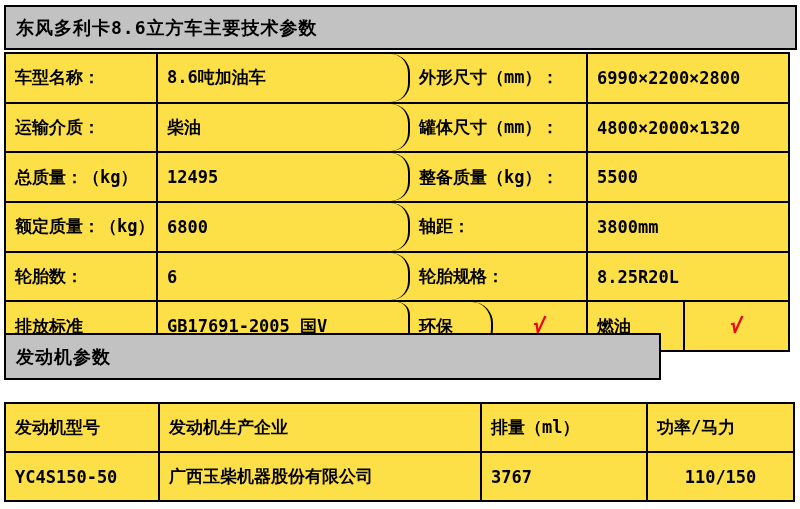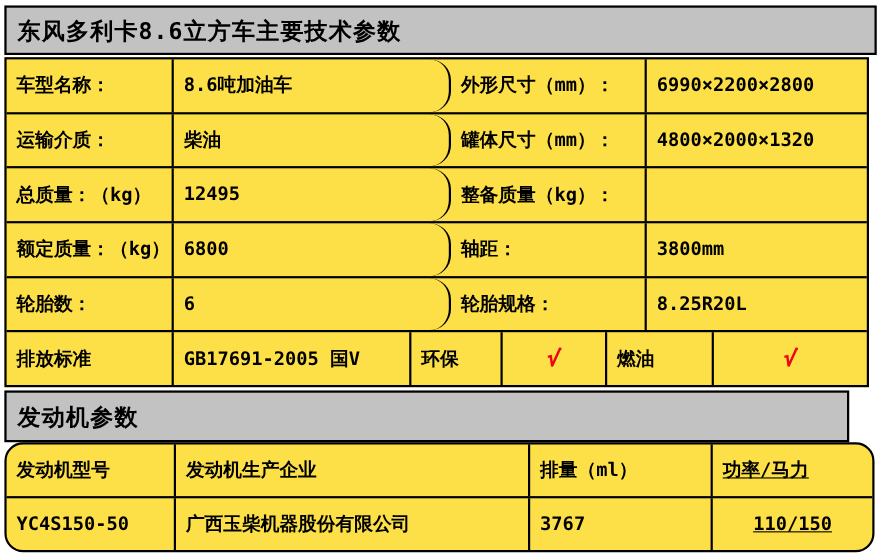--- a/index.html
+++ b/index.html
@@ -6,48 +6,48 @@
   html,body { width:800px; height:509px; background:#ffffff; overflow:hidden; }
   body {
     position:relative;
     font-family:"DejaVu Sans Mono","DejaVu Sans","Liberation Sans",sans-serif;
     font-weight:bold; color:#000;
   }
   .bar {
     position:absolute; left:4px; height:45px;
     background:#c2c2c2; border:2px solid #000;
     display:flex; align-items:center; padding-left:10px;
-    font-size:21px; letter-spacing:1px;
+    font-size:18px; letter-spacing:1px;
   }
   .title-bar { top:5px; width:793px; }
-  .engine-bar { top:355px; width:768px; height:47px; }
+  .engine-bar { top:333px; width:657px; height:47px; }
 
   .tbl {
     position:absolute; left:4px; border:2px solid #000;
     display:flex; flex-direction:column; background:#fde047;
   }
   .main-tbl { top:52px;  width:786px; height:300px; }
-  .engine-tbl { top:402px; width:791px; height:100px;border-radius:17px; }
+  .engine-tbl { top:402px; width:791px; height:100px; }
 
   .row { display:flex; flex:1; border-bottom:2px solid #000; min-height:0; }
   .row.lastrow { border-bottom:none;text-align:center; }
   .cell {
     border-right:2px solid #000;
     display:flex; align-items:center;
     padding-left:9px; font-size:17px; overflow:hidden; white-space:nowrap;
   }
   .cell.last { border-right:none; }
 
   
   .c1 { width:152px; } .c2 { width:252px;border-radius:19px; } .c3 { width:178px; } .c4 { flex:1; }
   
-  .e1 { width:152px; } .e2 { width:216px; } .e3 { width:83px; }
+  .e1 { width:152px; } .e2 { width:252px;border-radius:13px; } .e3 { width:83px;border-radius:21px; }
   .e4 { width:95px; }  .e5 { width:97px; }  .e6 { flex:1; }
   
-  .g1 { width:154px; } .g2 { width:322px; } .g3 { width:166px; } .g4 { flex:1;text-decoration:underline; }
+  .g1 { width:154px; } .g2 { width:322px; } .g3 { width:166px; } .g4 { flex:1; }
 
   .check-cell { justify-content:center; padding-left:0; }
   .check {
     color:#f00410; font-size:21px; font-style:italic;
     display:inline-block; transform:rotate(8deg);
   }
   .center { justify-content:center; padding-left:0; }
 </style>
 </head>
 <body>
@@ -69,20 +69,21 @@
     <div class="cell c1">运输介质：</div>
     <div class="cell c2">柴油</div>
     <div class="cell c3">罐体尺寸（mm）：</div>
     <div class="cell c4 last">4800×2000×1320</div>
   </div>
 
   <div class="row">
     <div class="cell c1">总质量：（kg）</div>
     <div class="cell c2">12495</div>
     <div class="cell c3">整备质量（kg）：</div>
+    <div class="cell c4 last">5500</div>
   </div>
 
   <div class="row">
     <div class="cell c1">额定质量：（kg）</div>
     <div class="cell c2">6800</div>
     <div class="cell c3">轴距：</div>
     <div class="cell c4 last">3800mm</div>
   </div>
 
   <div class="row">

